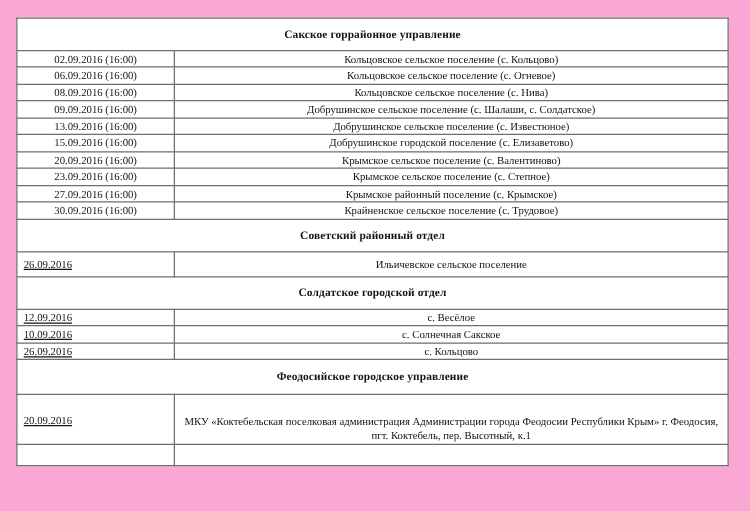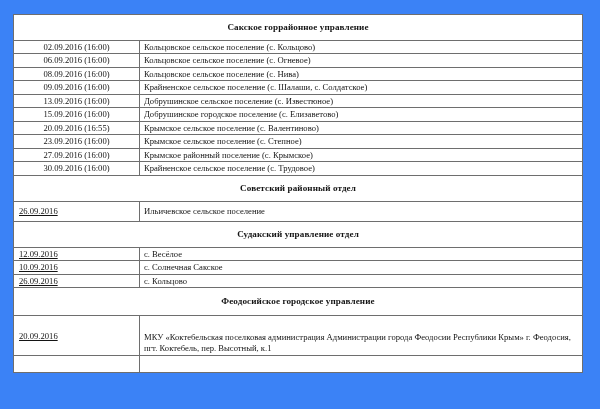--- a/index.html
+++ b/index.html
@@ -11,21 +11,21 @@
     height: 409px;
     background: #ffffff;
     font-family: "Liberation Serif", "DejaVu Serif", serif;
     color: #1a1a1a;
     overflow: hidden;
   }
   #page {
     position: relative;
     width: 600px;
     height: 409px;
-    background: #3b82f6;
+    background: #f9a8d4;
   }
   table.schedule {
     position: absolute;
     left: 13px;
     top: 14px;
     width: 569px;
     border-collapse: collapse;
     table-layout: fixed;
     background: #ffffff;
   }
@@ -60,21 +60,21 @@
 
   td.date-cell {
     height: 12.8px;
     white-space: nowrap;
   }
   td.date-cell.center { text-align: center; }
   td.date-cell.left { text-align: left; padding-left: 5px; text-decoration: underline; }
 
   td.place-cell {
     height: 12.8px;
-    text-align: left;
+    text-align: center;
     padding-left: 5px;
   }
   td.place-cell.two-line {
     height: 25px;
     line-height: 1.28;
     padding-top: 16px;
     margin-left: 41px;
   }
   tr.tallrow td { height: 20px; }
   tr.emptyrow td { height: 17px; }
@@ -100,32 +100,32 @@
       <tr>
         <td class="date-cell center">06.09.2016 (16:00)</td>
         <td class="place-cell">Кольцовское сельское поселение (с. Огневое)</td>
       </tr>
       <tr>
         <td class="date-cell center">08.09.2016 (16:00)</td>
         <td class="place-cell">Кольцовское сельское поселение (с. Нива)</td>
       </tr>
       <tr>
         <td class="date-cell center">09.09.2016 (16:00)</td>
-        <td class="place-cell">Крайненское сельское поселение (с. Шалаши, с. Солдатское)</td>
+        <td class="place-cell">Добрушинское сельское поселение (с. Шалаши, с. Солдатское)</td>
       </tr>
       <tr>
         <td class="date-cell center">13.09.2016 (16:00)</td>
         <td class="place-cell">Добрушинское сельское поселение (с. Известюное)</td>
       </tr>
       <tr>
         <td class="date-cell center">15.09.2016 (16:00)</td>
-        <td class="place-cell">Добрушинское городское поселение (с. Елизаветово)</td>
+        <td class="place-cell">Добрушинское городской поселение (с. Елизаветово)</td>
       </tr>
       <tr>
-        <td class="date-cell center">20.09.2016 (16:55)</td>
+        <td class="date-cell center">20.09.2016 (16:00)</td>
         <td class="place-cell">Крымское сельское поселение (с. Валентиново)</td>
       </tr>
       <tr>
         <td class="date-cell center">23.09.2016 (16:00)</td>
         <td class="place-cell">Крымское сельское поселение (с. Степное)</td>
       </tr>
       <tr>
         <td class="date-cell center">27.09.2016 (16:00)</td>
         <td class="place-cell">Крымское районный поселение (с. Крымское)</td>
       </tr>
@@ -136,21 +136,21 @@
 
       <tr class="section-row">
         <td class="section-cell" colspan="2">Советский районный отдел</td>
       </tr>
       <tr class="tallrow">
         <td class="date-cell left">26.09.2016</td>
         <td class="place-cell">Ильичевское сельское поселение</td>
       </tr>
 
       <tr class="section-row">
-        <td class="section-cell" colspan="2">Судакский управление отдел</td>
+        <td class="section-cell" colspan="2">Солдатское городской отдел</td>
       </tr>
       <tr>
         <td class="date-cell left">12.09.2016</td>
         <td class="place-cell">с. Весёлое</td>
       </tr>
       <tr>
         <td class="date-cell left">10.09.2016</td>
         <td class="place-cell">с. Солнечная Сакское</td>
       </tr>
       <tr>

